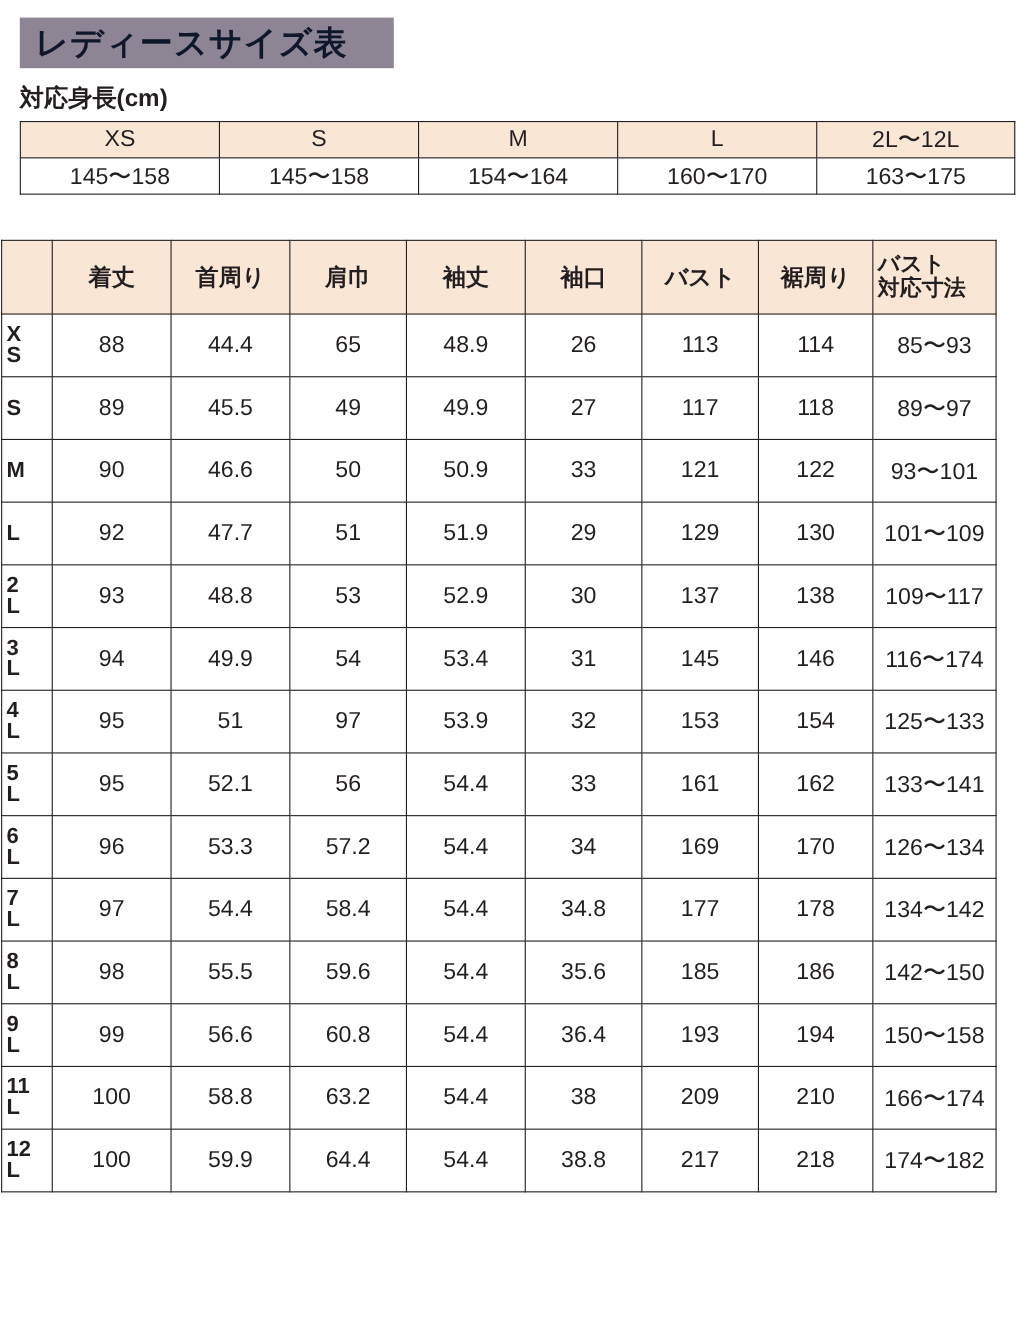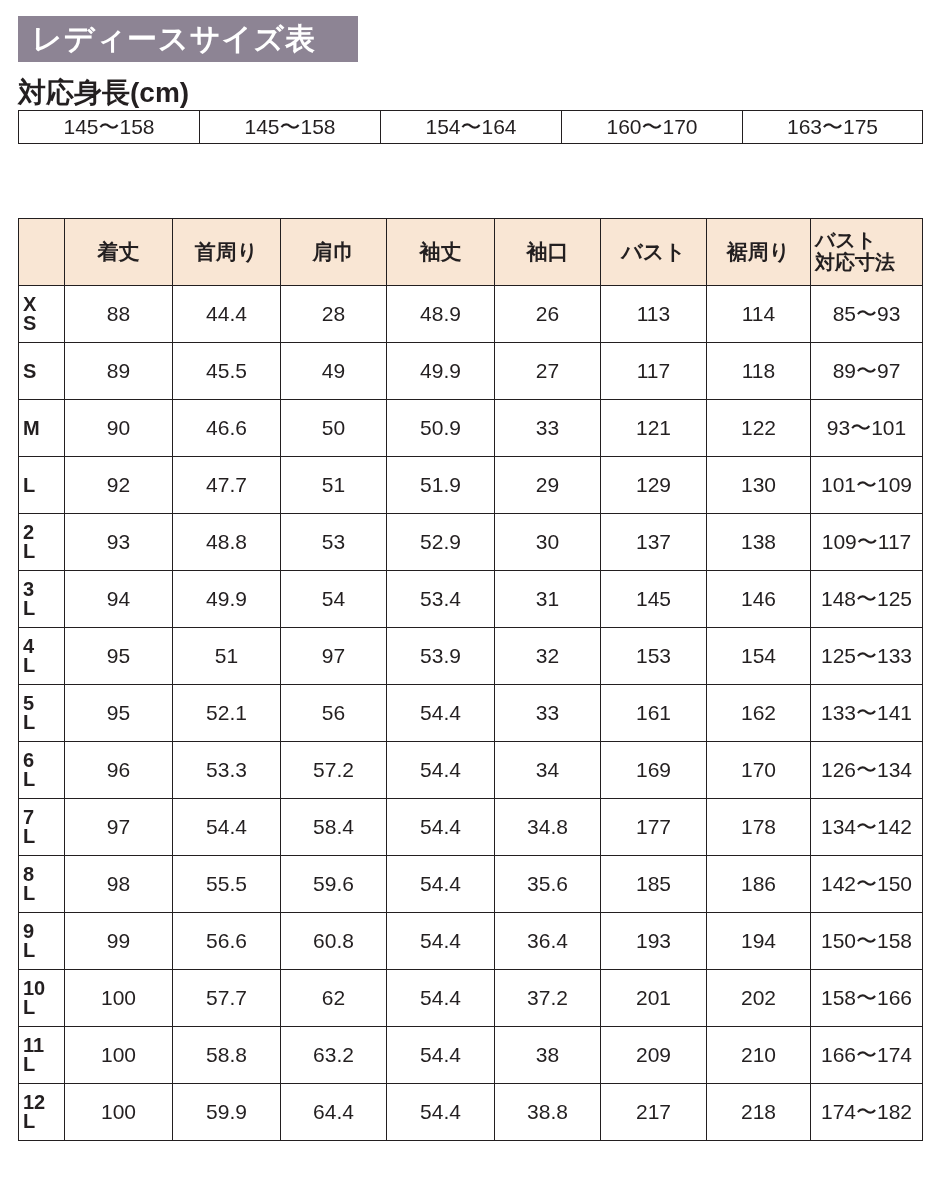--- a/index.html
+++ b/index.html
@@ -22,35 +22,35 @@
     padding: 0;
   }
   
   .title-banner {
     position: absolute;
     left: 18px;
     top: 16px;
     width: 340px;
     height: 46px;
     background: #8d8494;
-    color: #ffffff;
+    color: #0f172a;
     font-size: 30px;
     font-weight: bold;
     letter-spacing: 1px;
     display: flex;
     align-items: center;
     padding-left: 14px;
     box-sizing: border-box;
   }
   
   .height-label {
     position: absolute;
     left: 18px;
     top: 74px;
-    font-size: 28px;
+    font-size: 22px;
     font-weight: bold;
     letter-spacing: 0px;
   }
   
   .height-table {
     position: absolute;
     left: 18px;
     top: 110px;
     width: 904px;
     border-collapse: collapse;
@@ -68,21 +68,21 @@
     background: #f9e6d4;
     font-weight: normal;
   }
   .height-table tr.vals td {
     background: #ffffff;
     text-align: center;
   }
   
   .size-table {
     position: absolute;
-    left: 18px;
+    left: 1px;
     top: 218px;
     width: 904px;
     border-collapse: collapse;
     table-layout: fixed;
   }
   .size-table th, .size-table td {
     border: 1px solid #231f20;
     padding: 0;
     text-align: center;
     vertical-align: middle;
@@ -141,20 +141,27 @@
 
   <table class="height-table">
     <colgroup>
       <col class="h0">
         <col class="h1">
         <col class="h2">
         <col class="h3">
         <col class="h4">
     </colgroup>
     <tbody>
+      <tr class="head">
+        <td>XS</td>
+        <td>S</td>
+        <td>M</td>
+        <td>L</td>
+        <td>2L〜12L</td>
+      </tr>
       <tr class="vals">
         <td>145〜158</td>
         <td>145〜158</td>
         <td>154〜164</td>
         <td>160〜170</td>
         <td>163〜175</td>
       </tr>
     </tbody>
   </table>
 
@@ -182,21 +189,21 @@
         <th>裾周り</th>
         <th class="two-line"><span>バスト</span><br><span>対応寸法</span></th>
       </tr>
     </thead>
     <tbody id="size-body">
         <tr>
           <th class="rowlab">X
 S</th>
           <td>88</td>
           <td>44.4</td>
-          <td>28</td>
+          <td>65</td>
           <td>48.9</td>
           <td>26</td>
           <td>113</td>
           <td>114</td>
           <td>85〜93</td>
         </tr>
         <tr>
           <th class="rowlab">S</th>
           <td>89</td>
           <td>45.5</td>
@@ -244,21 +251,21 @@
         <tr>
           <th class="rowlab">3
 L</th>
           <td>94</td>
           <td>49.9</td>
           <td>54</td>
           <td>53.4</td>
           <td>31</td>
           <td>145</td>
           <td>146</td>
-          <td>148〜125</td>
+          <td>116〜174</td>
         </tr>
         <tr>
           <th class="rowlab">4
 L</th>
           <td>95</td>
           <td>51</td>
           <td>97</td>
           <td>53.9</td>
           <td>32</td>
           <td>153</td>
@@ -319,32 +326,20 @@
           <td>99</td>
           <td>56.6</td>
           <td>60.8</td>
           <td>54.4</td>
           <td>36.4</td>
           <td>193</td>
           <td>194</td>
           <td>150〜158</td>
         </tr>
         <tr>
-          <th class="rowlab">10
-L</th>
-          <td>100</td>
-          <td>57.7</td>
-          <td>62</td>
-          <td>54.4</td>
-          <td>37.2</td>
-          <td>201</td>
-          <td>202</td>
-          <td>158〜166</td>
-        </tr>
-        <tr>
           <th class="rowlab">11
 L</th>
           <td>100</td>
           <td>58.8</td>
           <td>63.2</td>
           <td>54.4</td>
           <td>38</td>
           <td>209</td>
           <td>210</td>
           <td>166〜174</td>

